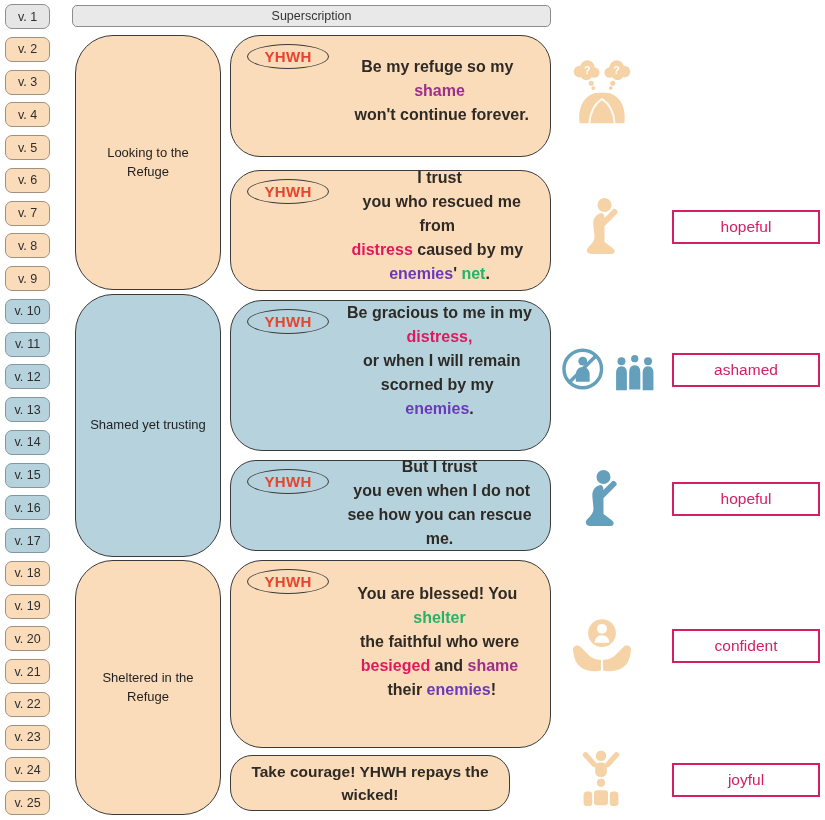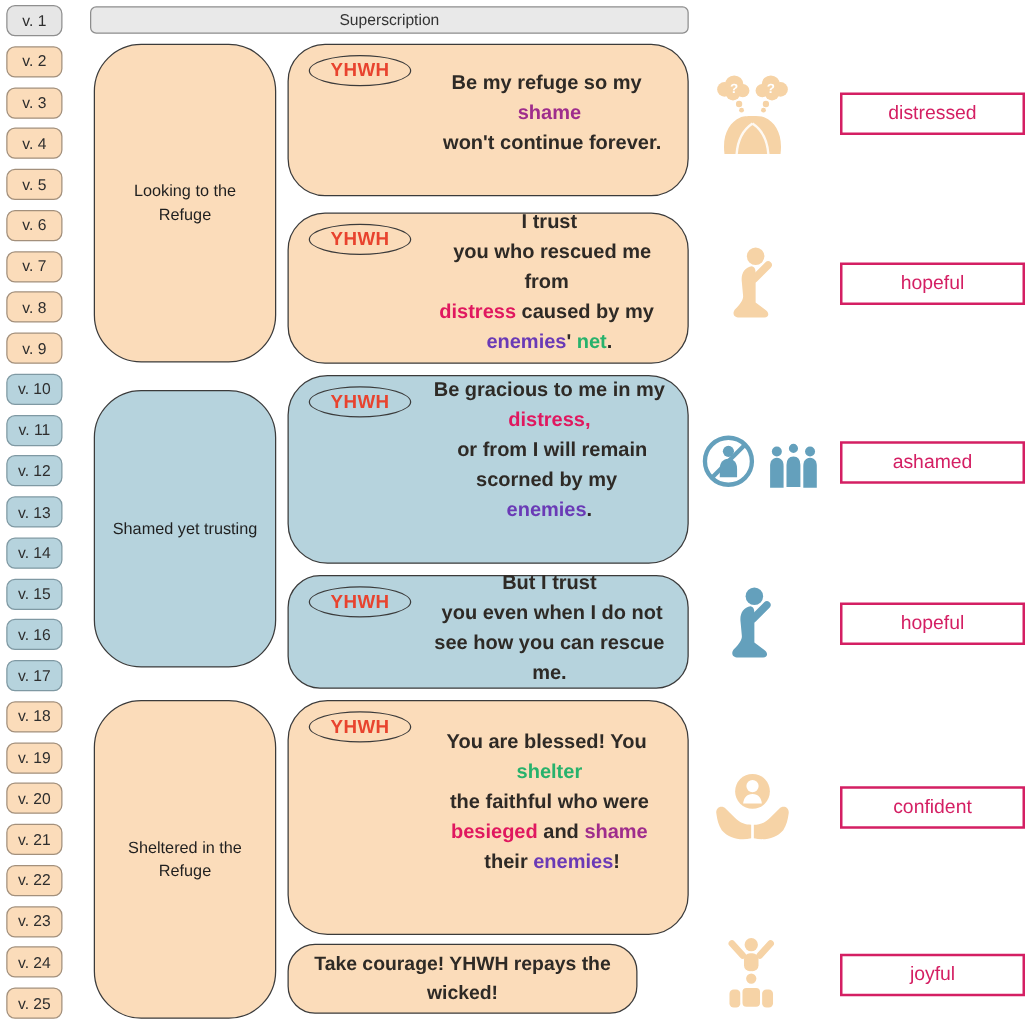--- a/index.html
+++ b/index.html
@@ -19,21 +19,21 @@
   .verse-btn.c-peach{background:var(--peach);border-color:#a3907c}
   .verse-btn.c-blue{background:var(--blue);border-color:#7f99a3}
   .verse-btn.c-gray{background:var(--gray);border-color:#8f8f8f}
 
   
   .superscription{position:absolute;left:72px;top:5px;width:479px;height:22px;background:#e9e9e9;border:1.5px solid #8d8d8d;border-radius:5px;display:flex;align-items:center;justify-content:center;font-size:12.5px;color:#333}
 
   
   .section{position:absolute;left:75px;width:146px;border:1.6px solid var(--outline);border-radius:38px;display:flex;align-items:center;justify-content:center;text-align:center;font-size:13px;line-height:1.4;color:#1f1f1f;padding:0 10px}
   .sec1{top:35px;height:255px;background:var(--peach)}
-  .sec2{top:312px;height:222px;background:var(--blue)}
+  .sec2{top:294px;height:263px;background:var(--blue)}
   .sec3{top:560px;height:255px;background:var(--peach)}
 
   
   .bubble{position:absolute;left:230px;width:321px;border:1.6px solid var(--outline);display:flex;flex-direction:row}
   .bubble.peach{background:var(--peach)} .bubble.blue{background:var(--blue)}
   .b1{top:35px;height:122px;border-radius:30px}
   .b2{top:170px;height:121px;border-radius:30px}
   .b3{top:300px;height:151px;border-radius:32px}
   .b4{top:460px;height:91px;border-radius:26px}
   .b5{top:560px;height:188px;border-radius:32px}
@@ -108,21 +108,21 @@
   <div class="bubble peach b1">
     <div class="speaker">YHWH</div>
     <div class="bubble-text"><span class="w-plain">Be my refuge so my </span><span class="w-shame">shame</span><span class="w-plain"> won't continue forever.</span></div>
   </div>
   <div class="bubble peach b2">
     <div class="speaker">YHWH</div>
     <div class="bubble-text"><span class="w-plain">I </span><span class="w-bold">trust</span><span class="w-plain"> you who rescued me from </span><span class="w-distress">distress</span><span class="w-plain"> caused by my </span><span class="w-enemies">enemies</span><span class="w-plain">' </span><span class="w-green">net</span><span class="w-plain">.</span></div>
   </div>
   <div class="bubble blue b3">
     <div class="speaker">YHWH</div>
-    <div class="bubble-text"><span class="w-plain">Be gracious to me in my </span><span class="w-distress">distress,</span><span class="w-plain"> or from I will remain scorned by my </span><span class="w-enemies">enemies</span><span class="w-plain">.</span></div>
+    <div class="bubble-text"><span class="w-plain">Be gracious to me in my </span><span class="w-distress">distress,</span><span class="w-plain"> or when I will remain scorned by my </span><span class="w-enemies">enemies</span><span class="w-plain">.</span></div>
   </div>
   <div class="bubble blue b4">
     <div class="speaker">YHWH</div>
     <div class="bubble-text"><span class="w-plain">But I </span><span class="w-bold">trust</span><span class="w-plain"> you even when I do not see how you can rescue me.</span></div>
   </div>
   <div class="bubble peach b5">
     <div class="speaker">YHWH</div>
     <div class="bubble-text"><span class="w-plain">You are blessed! You </span><span class="w-green">shelter</span><span class="w-plain"> the faithful who were </span><span class="w-distress">besieged</span><span class="w-plain"> and </span><span class="w-shame">shame</span><span class="w-plain"> their </span><span class="w-enemies">enemies</span><span class="w-plain">!</span></div>
   </div>
   <div class="bubble peach b6">
@@ -202,20 +202,19 @@
       <circle cx="28" cy="8" r="5.5"></circle>
       <rect x="22" y="15" width="12" height="15" rx="5"></rect>
       <rect x="10" y="45" width="9" height="15" rx="3.5"></rect>
       <rect x="37" y="45" width="9" height="15" rx="3.5"></rect>
       <circle cx="28" cy="36" r="5" stroke="#fff" stroke-width="1.5"></circle>
       <rect x="20" y="43" width="16" height="17" rx="4" stroke="#fff" stroke-width="1.5"></rect>
     </g>
     <path d="M21 17 L12 7 M35 17 L44 7" class="s-peach" stroke-width="5.5" stroke-linecap="round" fill="none"></path>
   </svg>
 
-  <div class="emo-label el1">distressed</div>
   <div class="emo-label el2">hopeful</div>
   <div class="emo-label el3">ashamed</div>
   <div class="emo-label el4">hopeful</div>
   <div class="emo-label el5">confident</div>
   <div class="emo-label el6">joyful</div>
 
 </div>
 
 </body></html>

